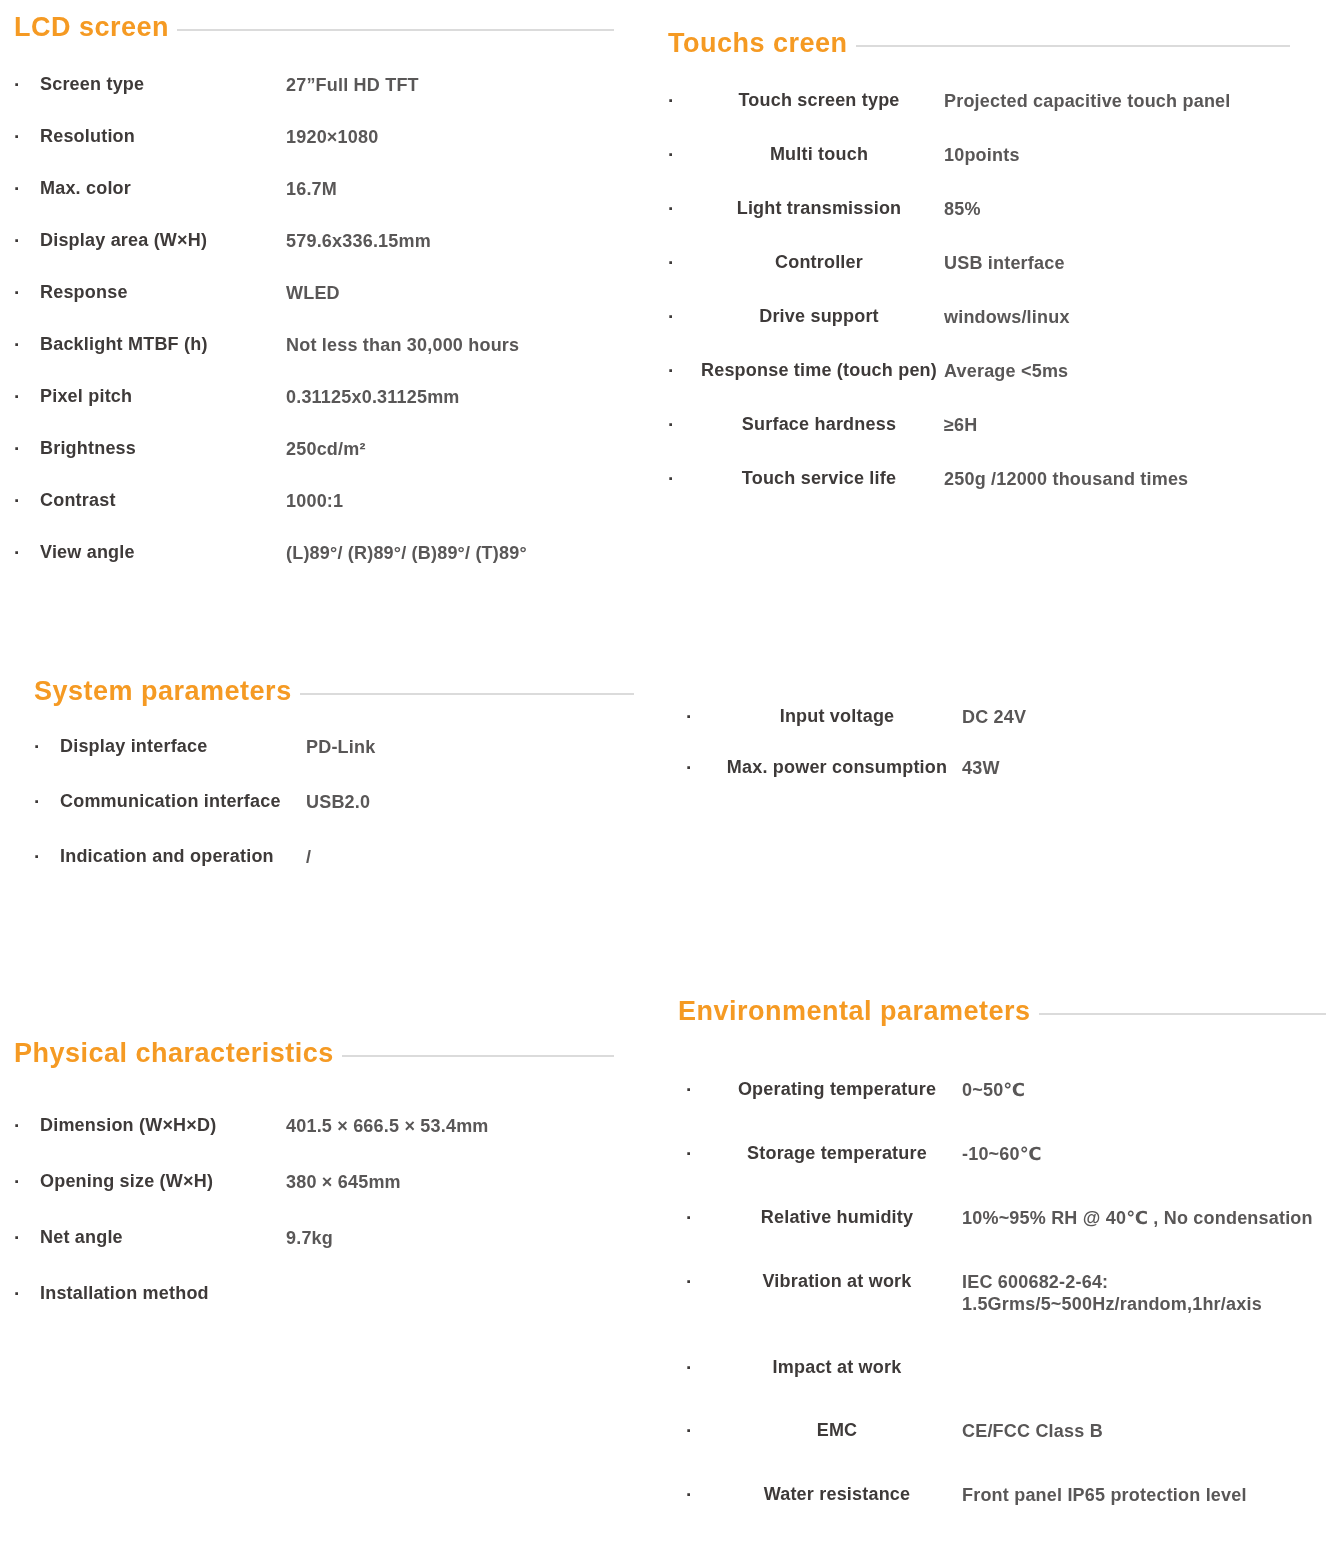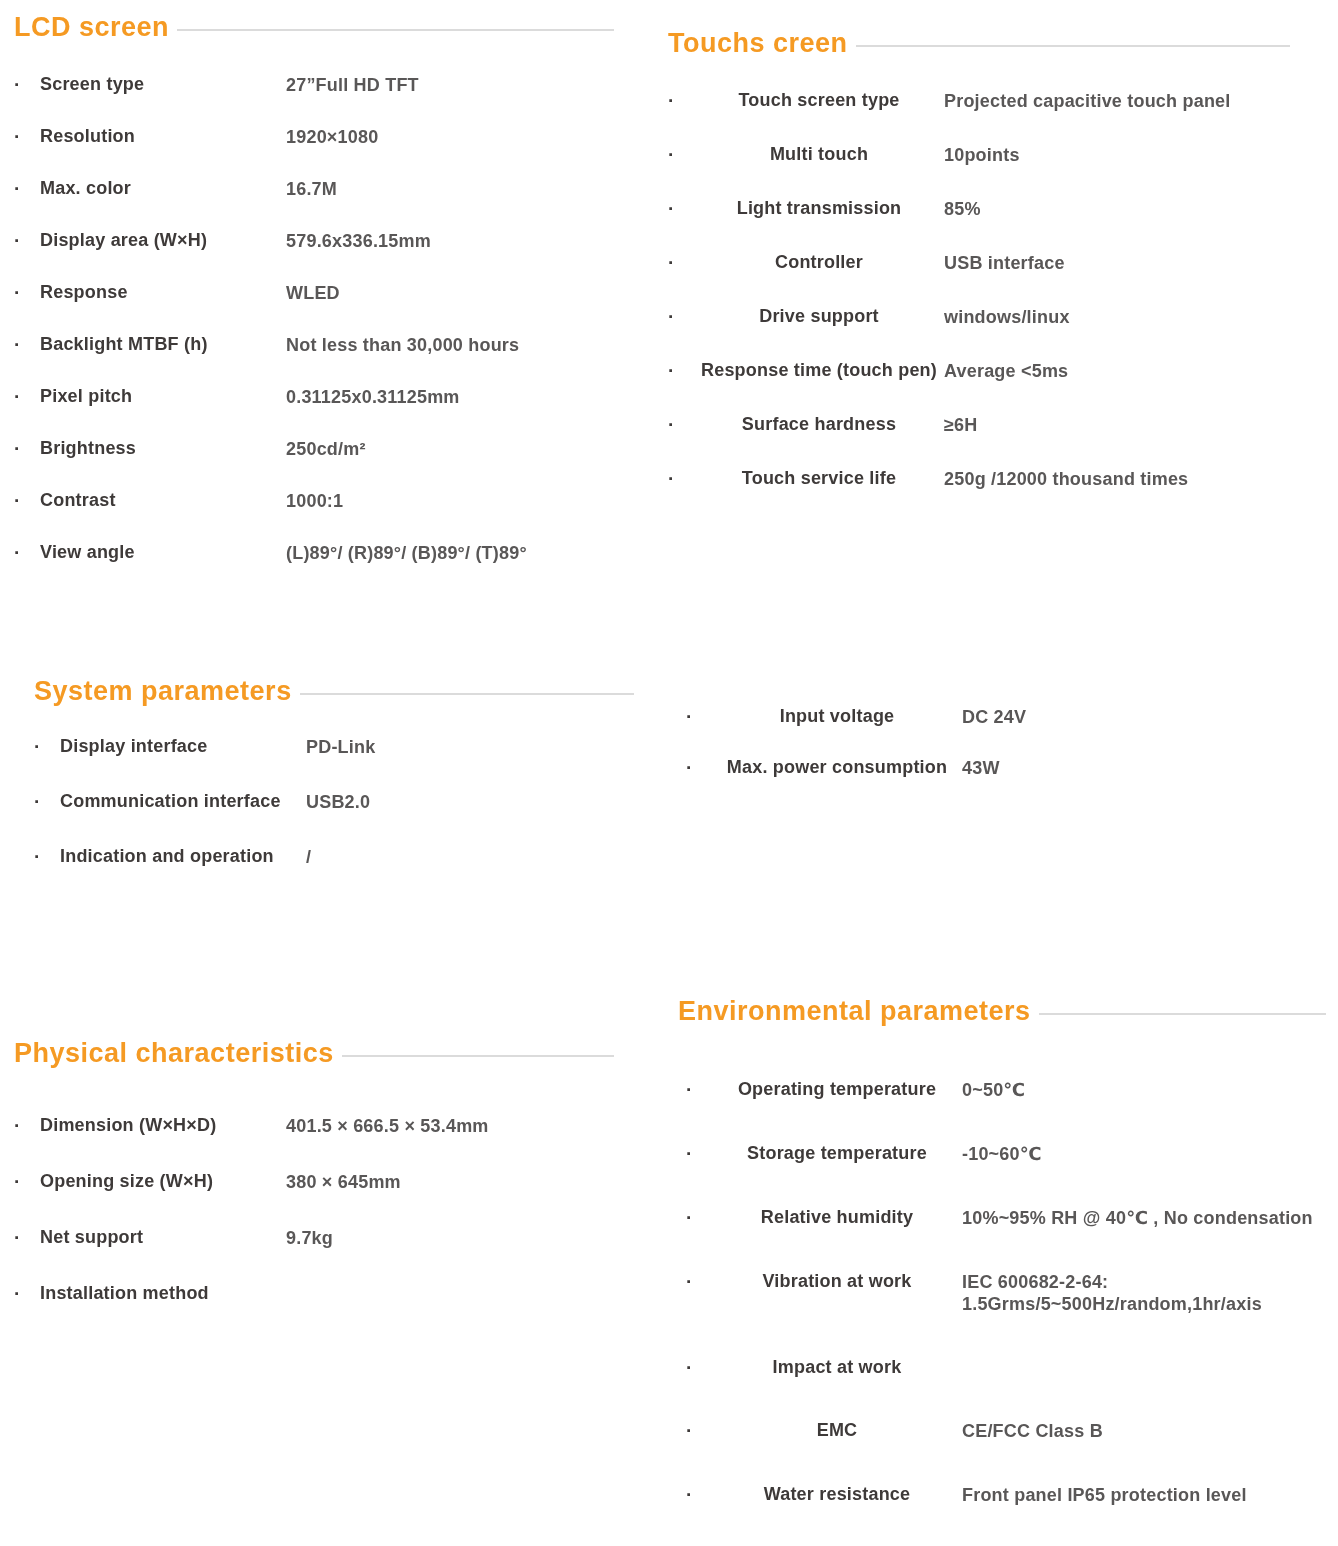--- a/index.html
+++ b/index.html
@@ -218,21 +218,21 @@
         <span class="label">Dimension (W×H×D)</span>
         <span class="value">401.5 × 666.5 × 53.4mm</span>
       </div>
     <div class="row">
         <span class="bullet">·</span>
         <span class="label">Opening size (W×H)</span>
         <span class="value">380 × 645mm</span>
       </div>
     <div class="row">
         <span class="bullet">·</span>
-        <span class="label">Net support</span>
+        <span class="label">Net angle</span>
         <span class="value">9.7kg</span>
       </div>
     <div class="row">
         <span class="bullet">·</span>
         <span class="label">Installation method</span>
       </div>
   </div>
 </div>
 
 <div class="section" id="sec-env">

